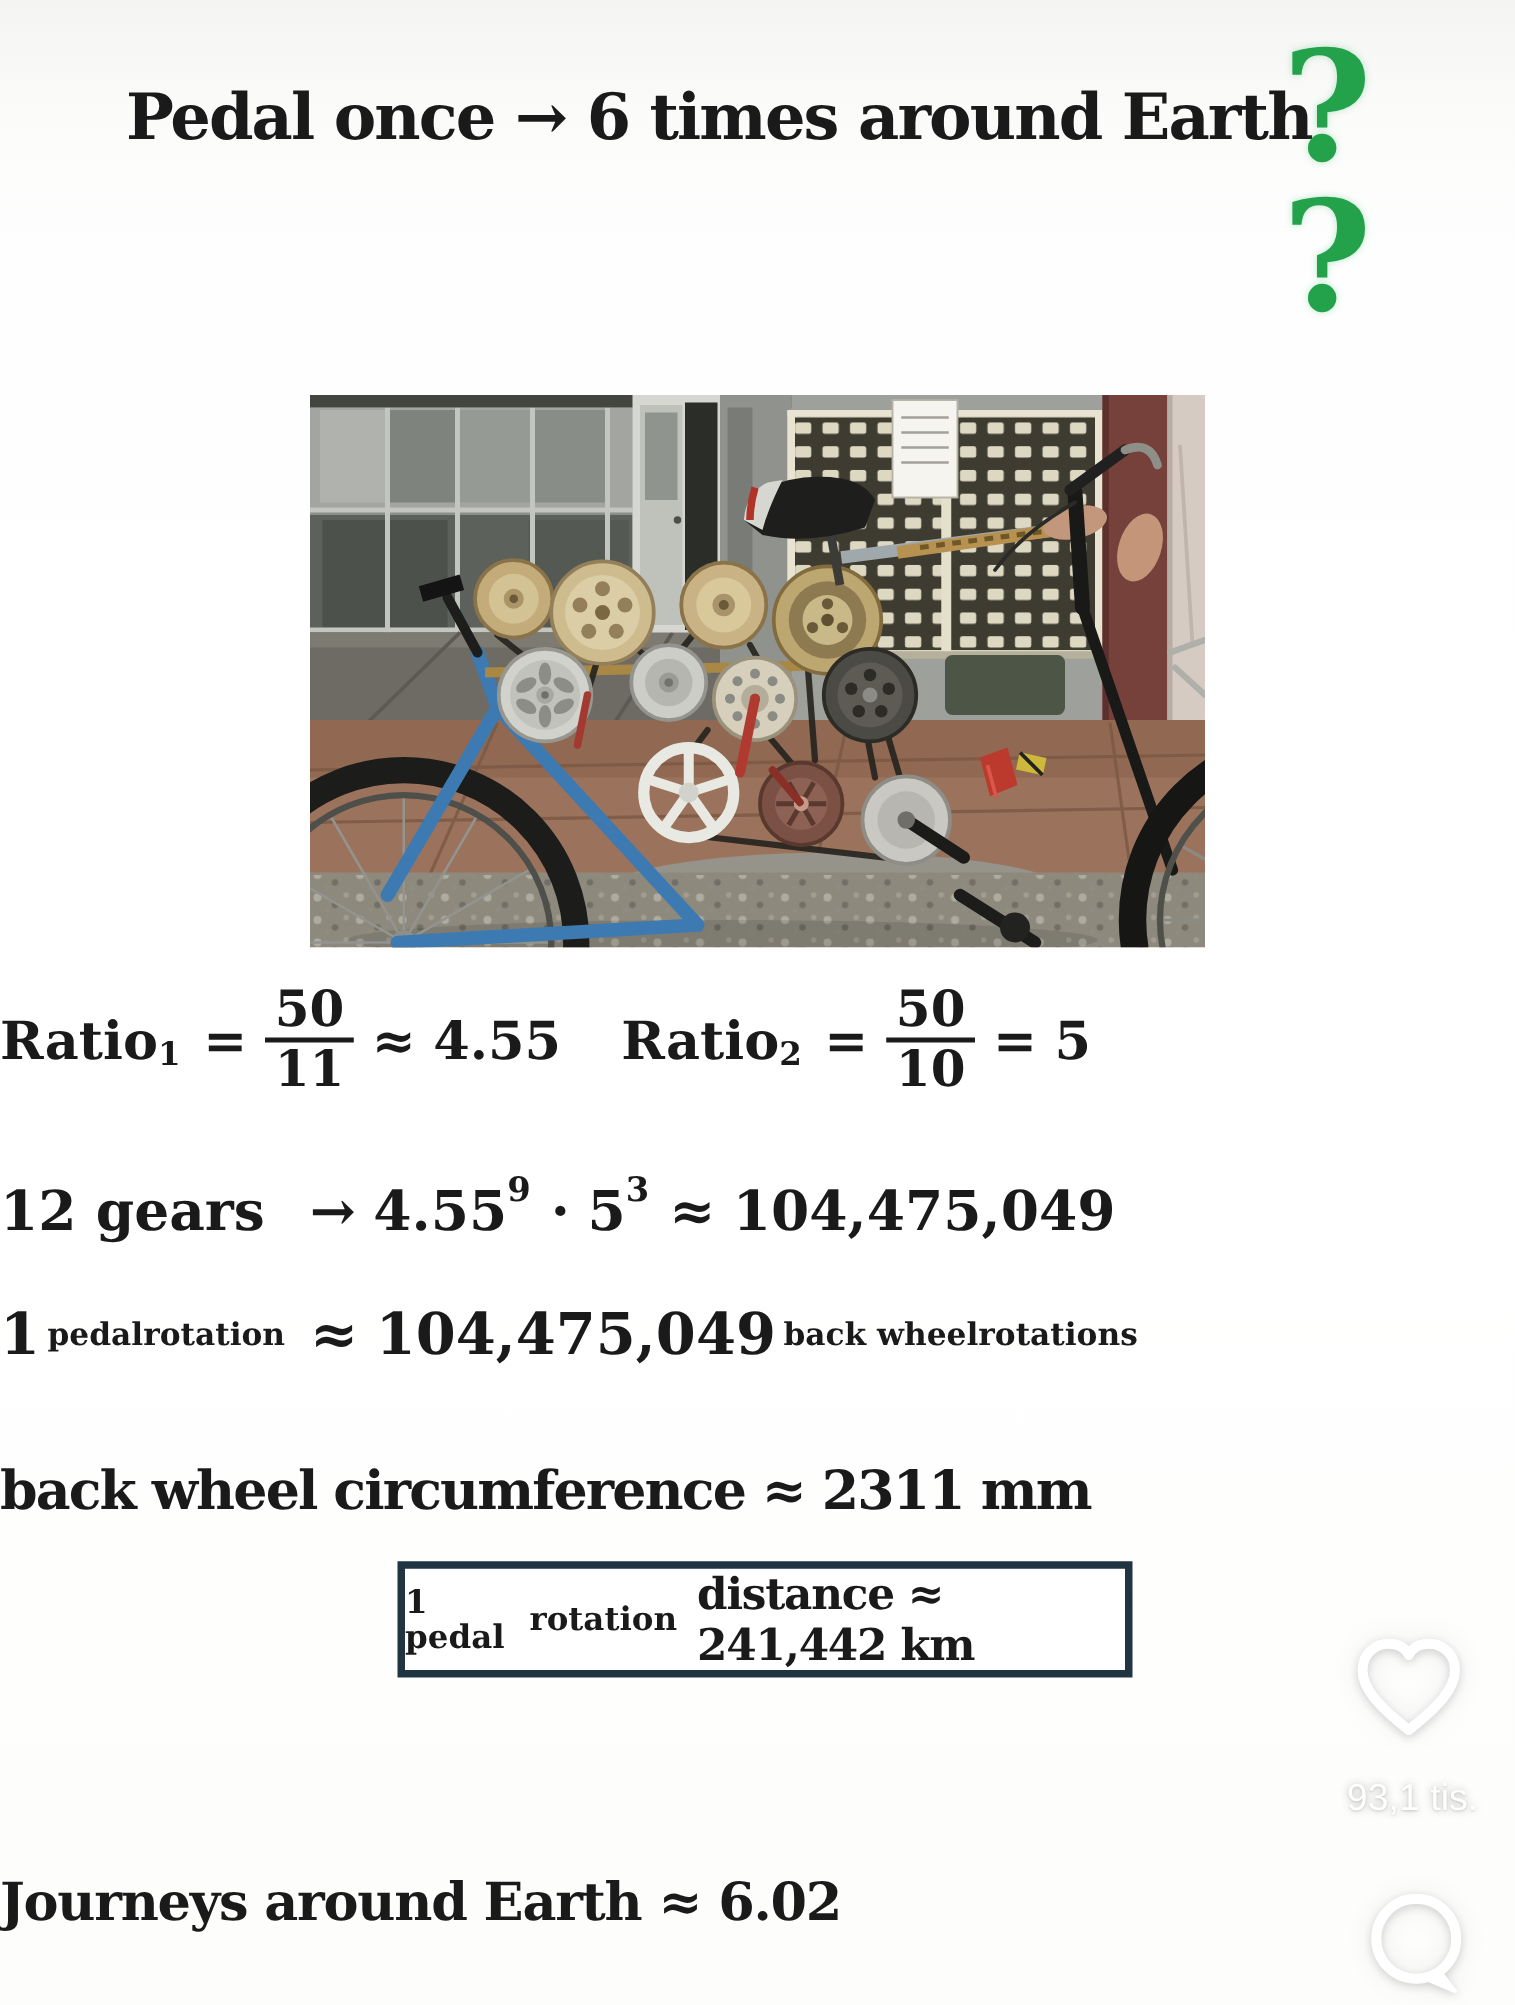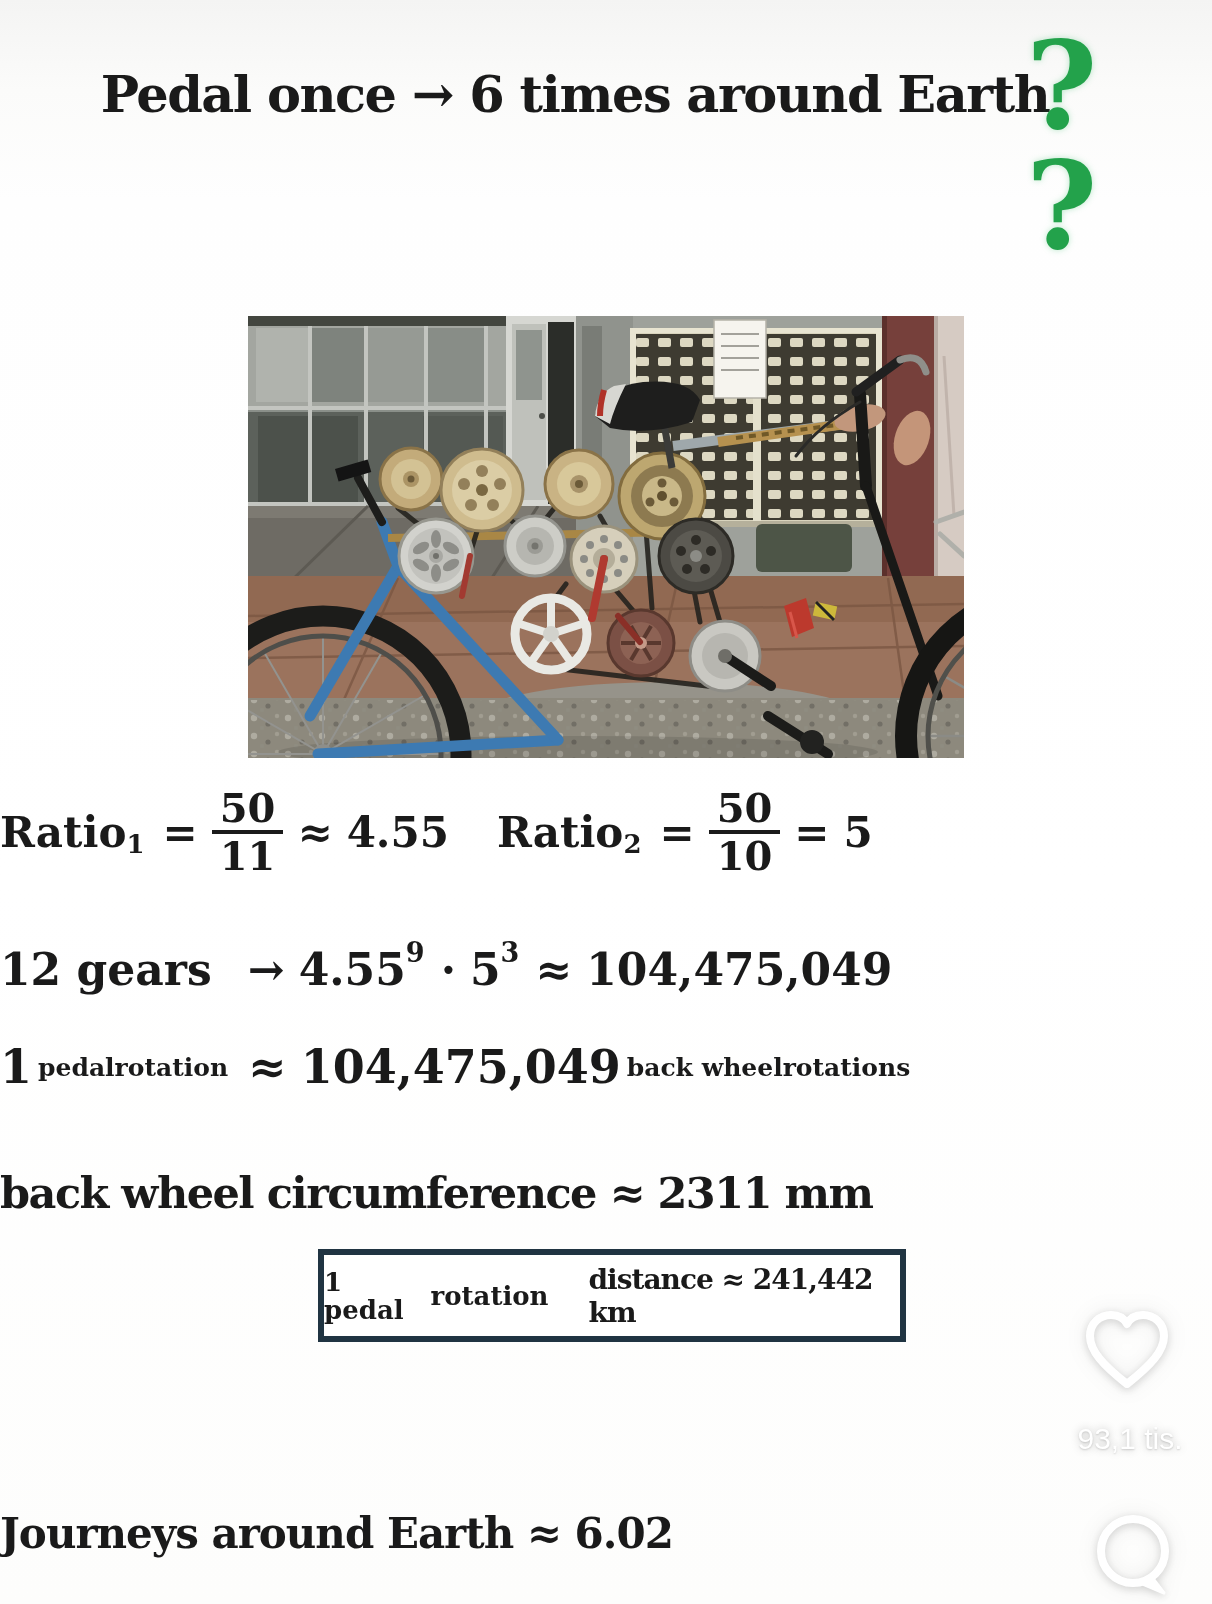--- a/index.html
+++ b/index.html
@@ -36,28 +36,28 @@
   .gears-row { top:944px; font-size:44px; }
   .gears-row .sup { font-size:27px; transform:translateY(-17px); margin-right:2px; }
   .lead { margin-right:22px; }
   .stack { display:inline-flex; flex-direction:row; align-items:center;
     font-size:25px; line-height:27px; font-weight:700; }
   .pedal-row { top:1040px; font-size:46px; }
   .pedal-row .stack { margin:0 6px; }
   .plain-row { letter-spacing:-1px; }
   .circ-row { top:1168px; font-size:43px; letter-spacing:-1.5px; }
   .earth-row { top:1383px; font-size:42px; }
-  .journeys-row { top:1497px; font-size:42px;margin-top:12px; }
+  .journeys-row { top:1497px; font-size:42px; }
   
   .distance-box { position:absolute; left:318px; top:1249px; width:588px; height:93px;
     border:6px solid var(--box-border,#203442); background:#fff;
     display:flex; align-items:center; justify-content:center; gap:16px;
     font-weight:700; color:var(--text,#1a1a1a); }
   .distance-box .stack { font-size:26px; line-height:28px;gap:20px; }
-  .distance-box .dtext { font-size:28px; letter-spacing:-1px;margin-left:24px; }
+  .distance-box .dtext { font-size:35px; letter-spacing:-1px; }
   
   .overlay-btn { position:absolute; background:none; border:none; padding:0; cursor:pointer; }
   .overlay-btn svg { display:block; filter:drop-shadow(0 2px 4px rgba(0,0,0,.16)) drop-shadow(0 0 10px rgba(0,0,0,.08)); }
   .like-btn { left:1081px; top:1308px; width:92px; height:84px; }
   .comment-btn { left:1089px; top:1510px; width:88px; height:88px; }
   .like-count { position:absolute; left:1040px; top:1422px; width:180px; text-align:center;
     font-family:"Liberation Sans","DejaVu Sans",sans-serif; font-size:30px; color:var(--overlay-icon,#fff);
     text-shadow:0 0 8px rgba(0,0,0,.25), 0 1px 2px rgba(0,0,0,.15); }
 </style>
 </head>

